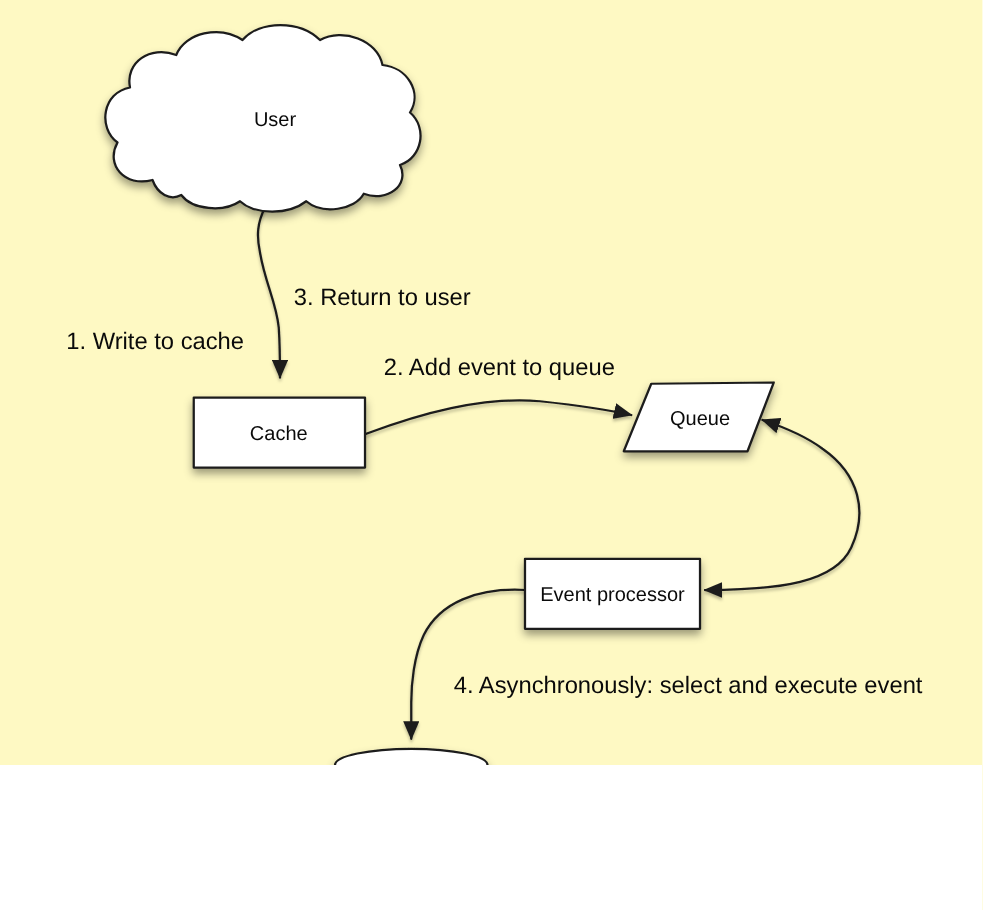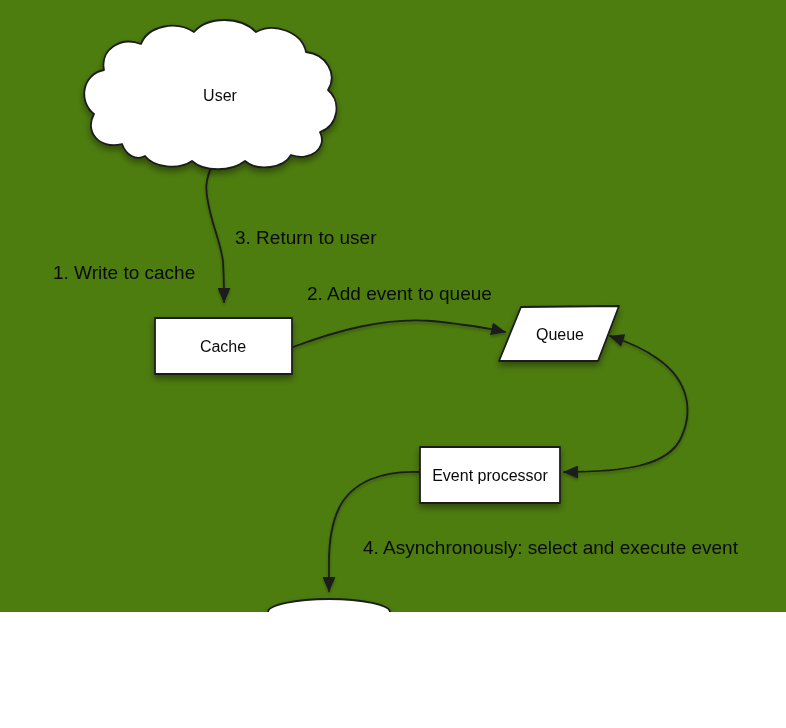--- a/index.html
+++ b/index.html
@@ -4,21 +4,21 @@
 <style>
   html, body {
     margin: 0;
     padding: 0;
     background: #ffffff;
   }
   .stage {
     position: relative;
     width: 786px;
     height: 612px;
-    background: #4d7c0f;
+    background: #fef9c3;
     overflow: hidden;
   }
   svg.diagram {
     position: absolute;
     left: 0;
     top: 0;
     width: 786px;
     height: 728px;
     display: block;
   }

